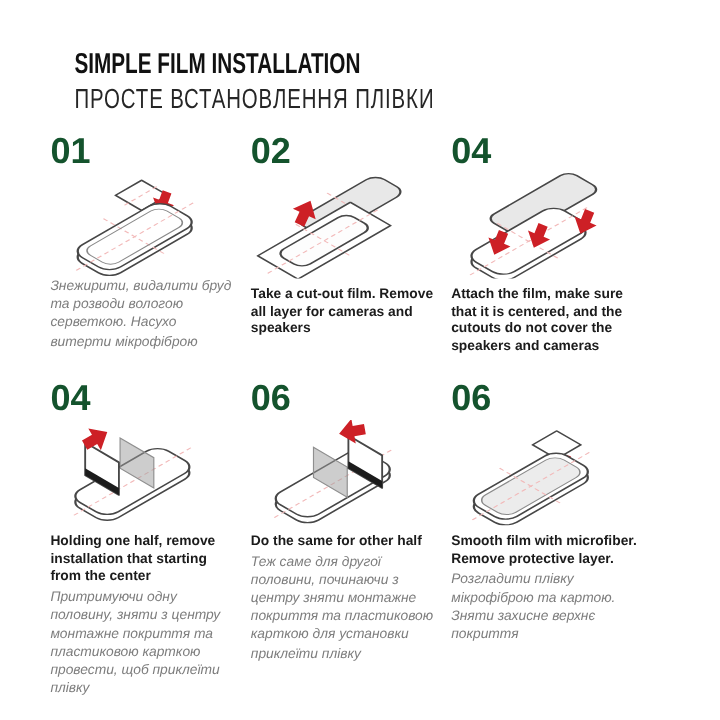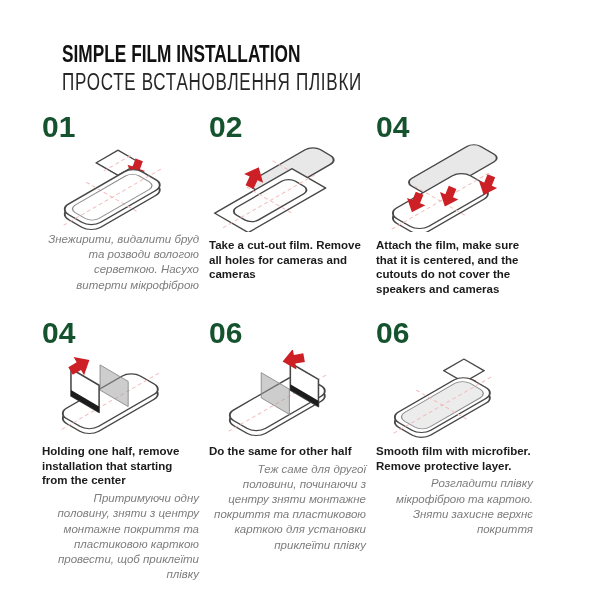--- a/index.html
+++ b/index.html
@@ -8,21 +8,21 @@
   .header{padding:40px 0 0 62px;}
   .title-en{display:inline-block;font-size:24px;font-weight:800;letter-spacing:0px;
             transform:scaleX(0.72);transform-origin:left center;white-space:nowrap;color:#111;}
   .title-uk{display:inline-block;font-size:23px;font-weight:400;letter-spacing:1px;
             transform:scaleX(0.74);transform-origin:left center;white-space:nowrap;color:#262626;margin-top:1px;}
   .steps{display:grid;grid-template-columns:repeat(3,167px);padding-left:38px;margin-top:16px;row-gap:8px;}
   .step{min-height:198px;}
   .num{font-size:30px;font-weight:800;color:#14532d;line-height:1;margin:0 0 0 4px;}
   .illus{display:block;width:160px;height:88px;margin-top:2px;}
   .en{margin:6px 8px 3px 4px;font-size:11.5px;font-weight:700;line-height:1.28;color:#1b1b1b;}
-  .uk{margin:0 6px 0 4px;font-size:11.5px;font-style:italic;line-height:1.32;color:#7d7d7d;text-align:right;}
+  .uk{margin:0 6px 0 4px;font-size:11.5px;font-style:italic;line-height:1.32;color:#7d7d7d;}
   svg .oln{stroke:#474747;stroke-width:1.6;stroke-linejoin:round;}
   svg .pink{stroke:#f2b9b9;stroke-width:1.1;stroke-dasharray:4 3;fill:none;}
 </style>
 </head>
 <body>
 
 <div class="page">
 
   <div class="header">
     <div><span class="title-en">SIMPLE FILM INSTALLATION</span></div>
@@ -70,21 +70,21 @@
         </g>
         <path transform="translate(52,30) rotate(205) scale(0.9)" d="M-5 -16 L5 -16 L5 -5 L12 -5 L0 9 L-12 -5 L-5 -5 Z" fill="#cd2026"></path>
         <path transform="translate(82,55) rotate(15) scale(0.95)" d="M-5 -16 L5 -16 L5 -5 L12 -5 L0 9 L-12 -5 L-5 -5 Z" fill="#cd2026"></path>
         <g transform="matrix(0.866,-0.5,0.866,0.5,10,70)">
           <rect class="oln" width="92" height="40" fill="#ffffff"></rect>
           <rect class="oln" x="11" y="7" width="70" height="26" rx="8" fill="#fdfdfd"></rect>
           <line class="pink" x1="46" y1="-8" x2="46" y2="48"></line>
           <line class="pink" x1="-10" y1="20" x2="102" y2="20"></line>
         </g>
       </svg>
-      <p class="en">Take a cut-out film. Remove all holes for cameras and cameras</p>
+      <p class="en">Take a cut-out film. Remove all layer for cameras and speakers</p>
     </section>
 
     <section class="step">
       <div class="num">04</div>
       <svg class="illus" viewBox="0 0 165 88">
         <g transform="matrix(0.866,-0.5,0.866,0.5,34,38)">
           <rect class="oln" width="82" height="32" rx="8" fill="#e8e8e8"></rect>
         </g>
         <g>
           <g transform="translate(0,5)">

